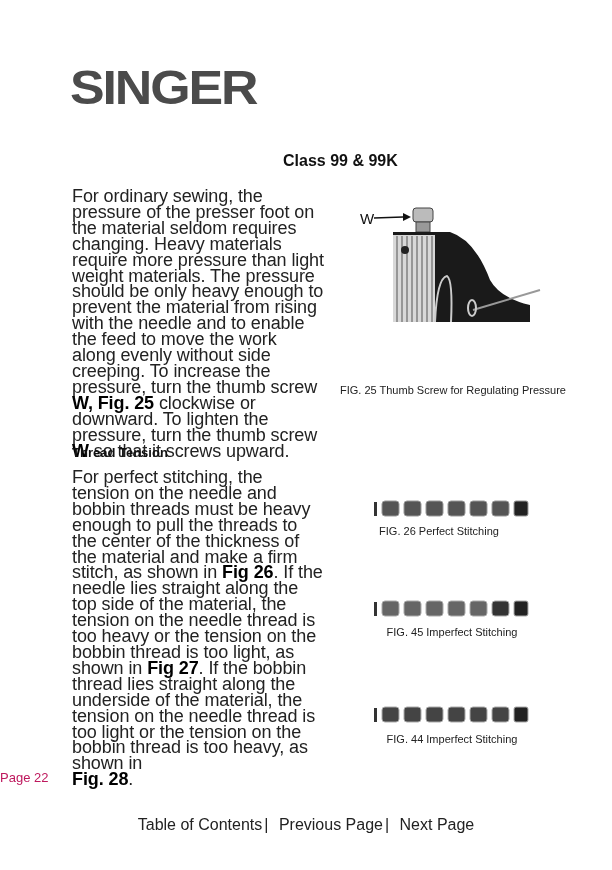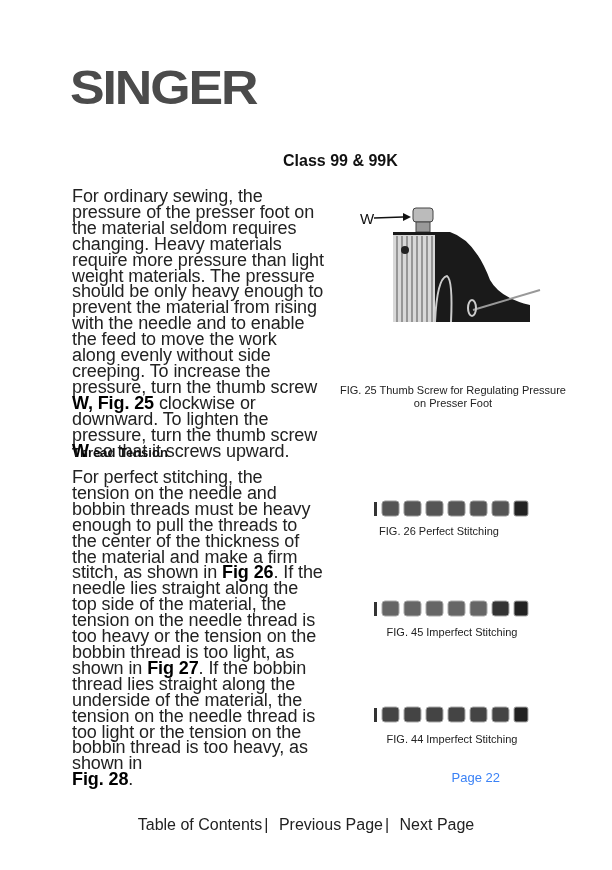--- a/index.html
+++ b/index.html
@@ -24,21 +24,21 @@
     .para {
       position: absolute; left: 72px; width: 252px;
       font-size: 18px; line-height: 15.9px; color: #222; letter-spacing: -0.1px;
     }
     .para b { color: #000; }
     .caption {
       position: absolute; font-size: 11px; line-height: 13px; color: #222; text-align: center;
     }
     .fig25 { position: absolute; left: 355px; top: 200px; width: 190px; height: 130px; }
     .stitch { position: absolute; left: 374px; width: 156px; height: 22px; }
-    .pagenum { position: absolute; left: 0; width: 500px; top: 770px; text-align: right; font-size: 13px; color: #3b82f6; }
+    .pagenum { position: absolute; left: 0; width: 500px; top: 770px; text-align: left; font-size: 13px; color: #be185d; }
     .nav { position: absolute; left: 0; width: 612px; top: 816px; text-align: center; font-size: 16px; color: #222; }
     .nav a { color: #222; text-decoration: none; }
     .nav .sep { margin: 0 6px 0 2px; }
   </style>
 </head>
 <body>
 
 <div class="logo">SINGER</div>
 <div class="subtitle">Class 99 &amp; 99K</div>
 
@@ -66,21 +66,20 @@
         <line x1="77" y1="36" x2="77" y2="122"></line>
     </g>
     <circle cx="50" cy="50" r="4" fill="#222"></circle>
     <path d="M80 122 Q 82 78 92 76 Q 98 80 96 122" fill="none" stroke="#ccc" stroke-width="2"></path>
     <line x1="118" y1="110" x2="185" y2="90" stroke="#999" stroke-width="2"></line>
     <ellipse cx="117" cy="108" rx="4" ry="8" fill="none" stroke="#ccc" stroke-width="2"></ellipse>
   </svg>
 </div>
 <div class="caption" style="left:326px; top:384px; width:254px;">
   <div>FIG. 25 Thumb Screw for Regulating Pressure</div>
-  <div>on Presser Foot</div>
 </div>
 
 <div class="h" style="top:445px;">Thread Tension</div>
 <div class="para" style="top:470px;"><span>For perfect stitching, the tension on the needle and bobbin threads must be heavy enough to pull the threads to the center of the thickness of the material and make a firm stitch, as shown in </span><b>Fig 26</b><span>.  If the needle lies straight along the top side of the material, the tension on the needle thread is too heavy or the tension on the bobbin thread is too light, as shown in </span><b>Fig 27</b><span>.  If the bobbin thread lies straight along the underside of the material, the tension on the needle thread is too light or the tension on the bobbin thread is too heavy, as shown in</span><br><b>Fig. 28</b><span>.</span></div>
 
 <svg class="stitch" style="top:498px;" viewBox="0 0 156 22">
   <rect x="0" y="4" width="3" height="14" fill="#333"></rect>
   <g fill="#555" stroke="#999">
     <rect x="8" y="3" width="17" height="15" rx="3"></rect>
       <rect x="30" y="3" width="17" height="15" rx="3"></rect>

